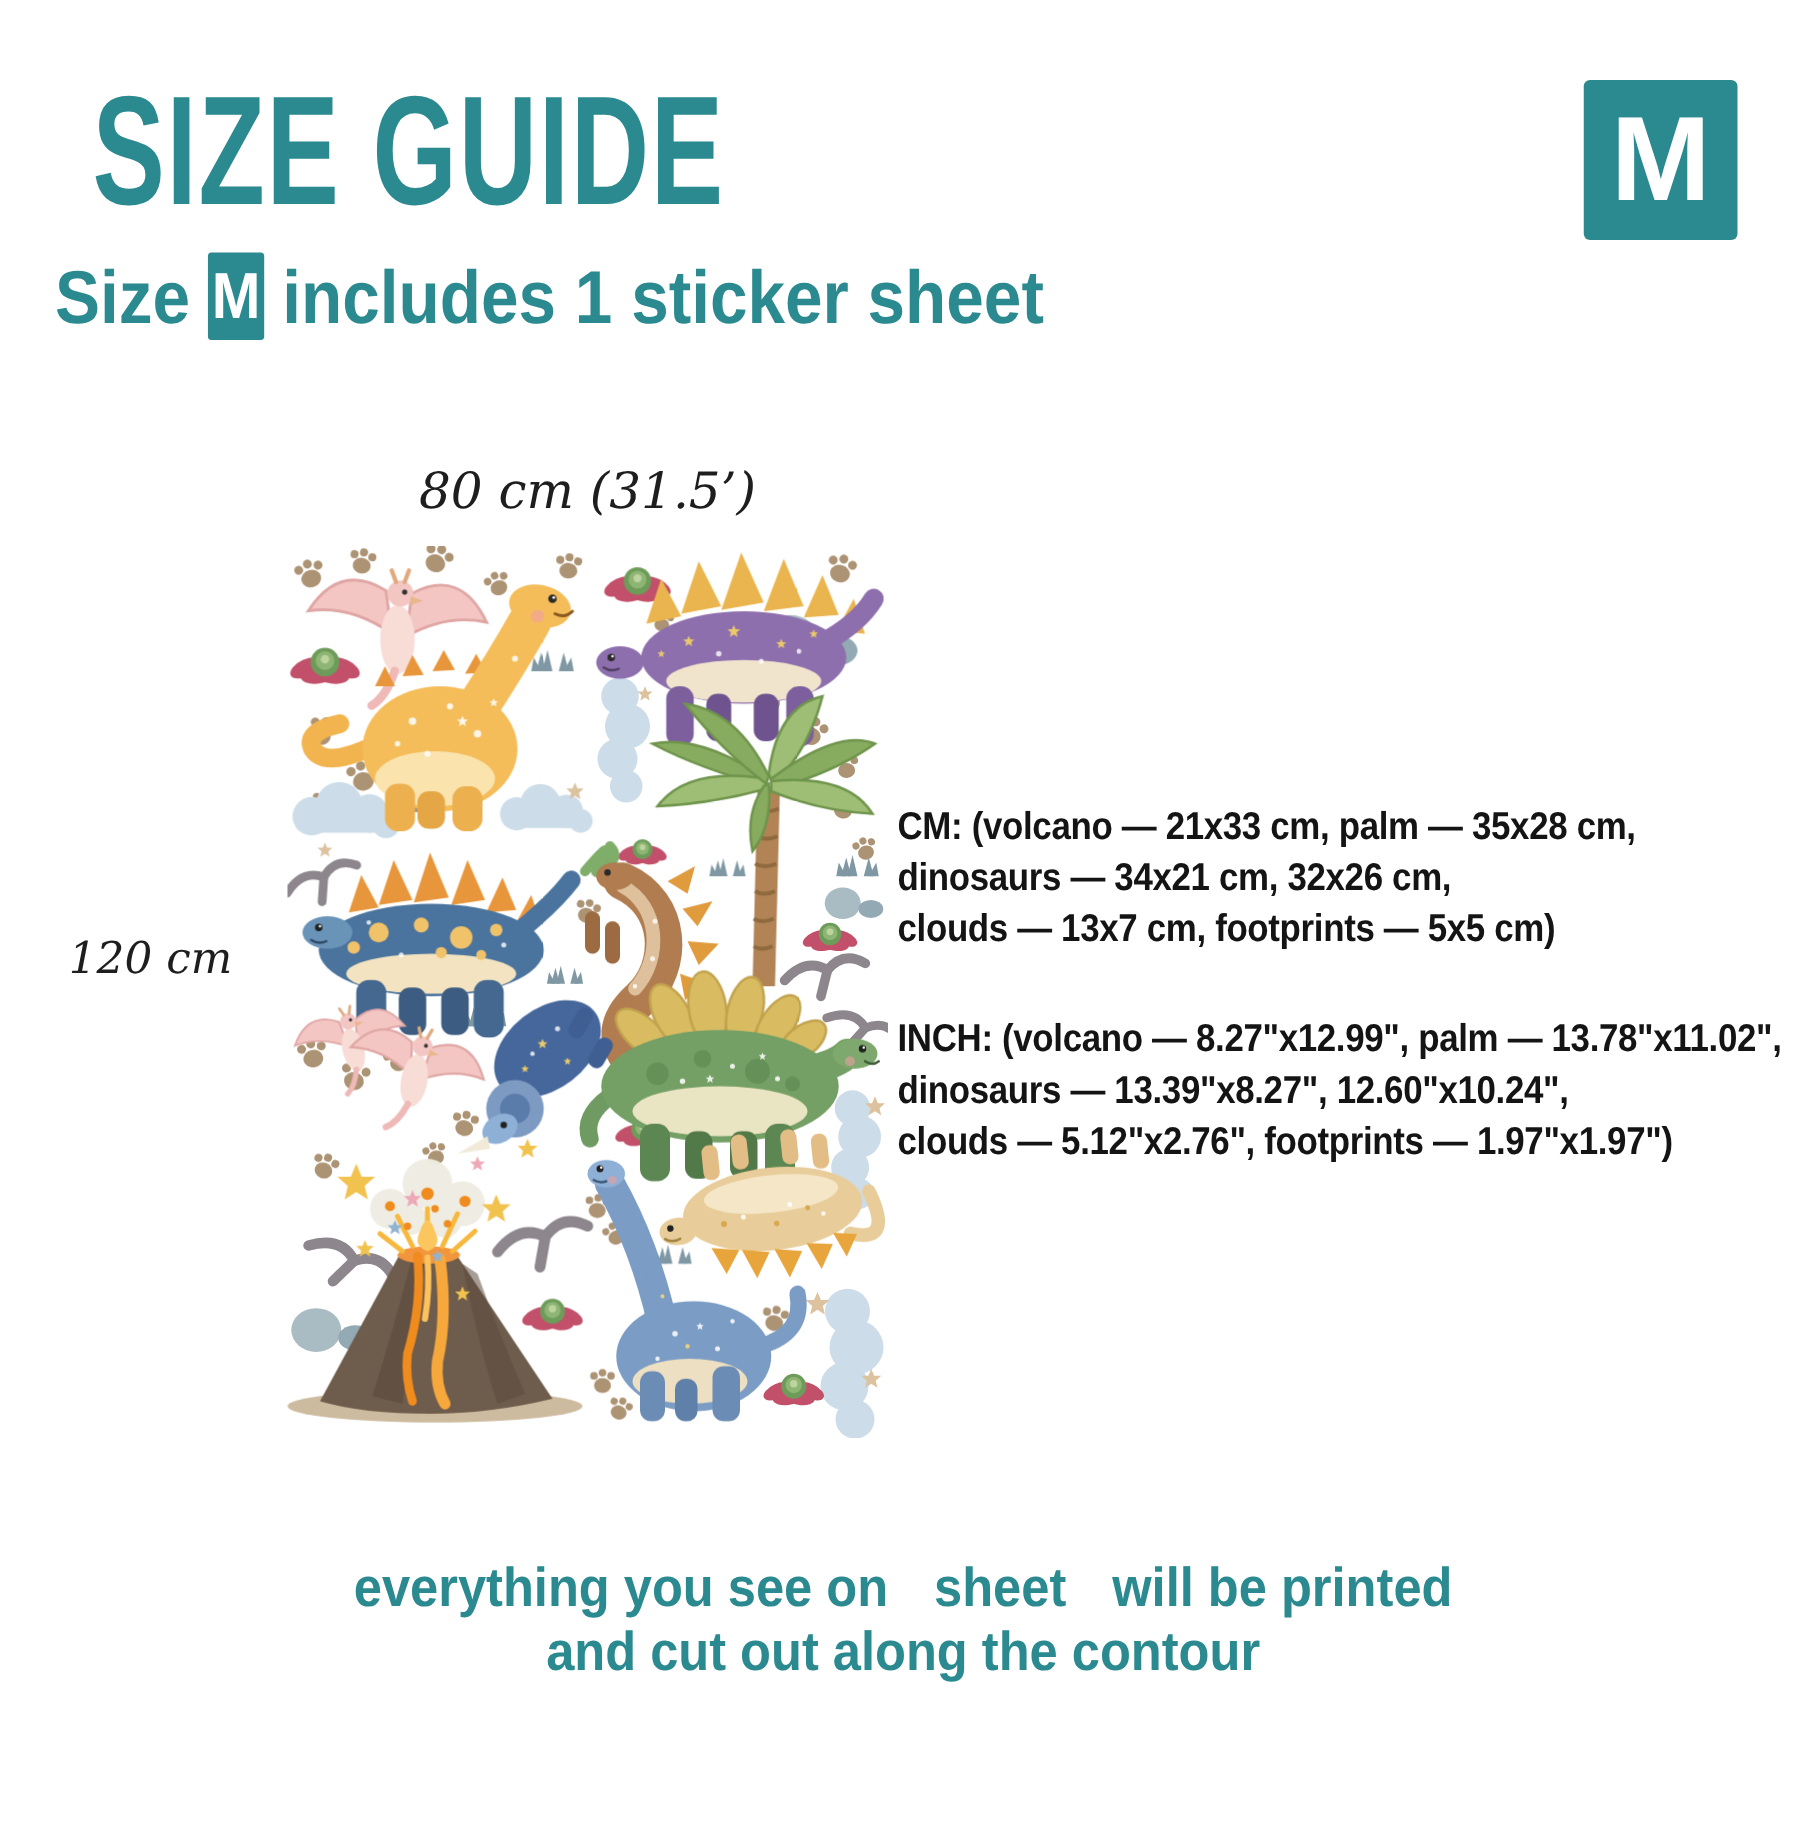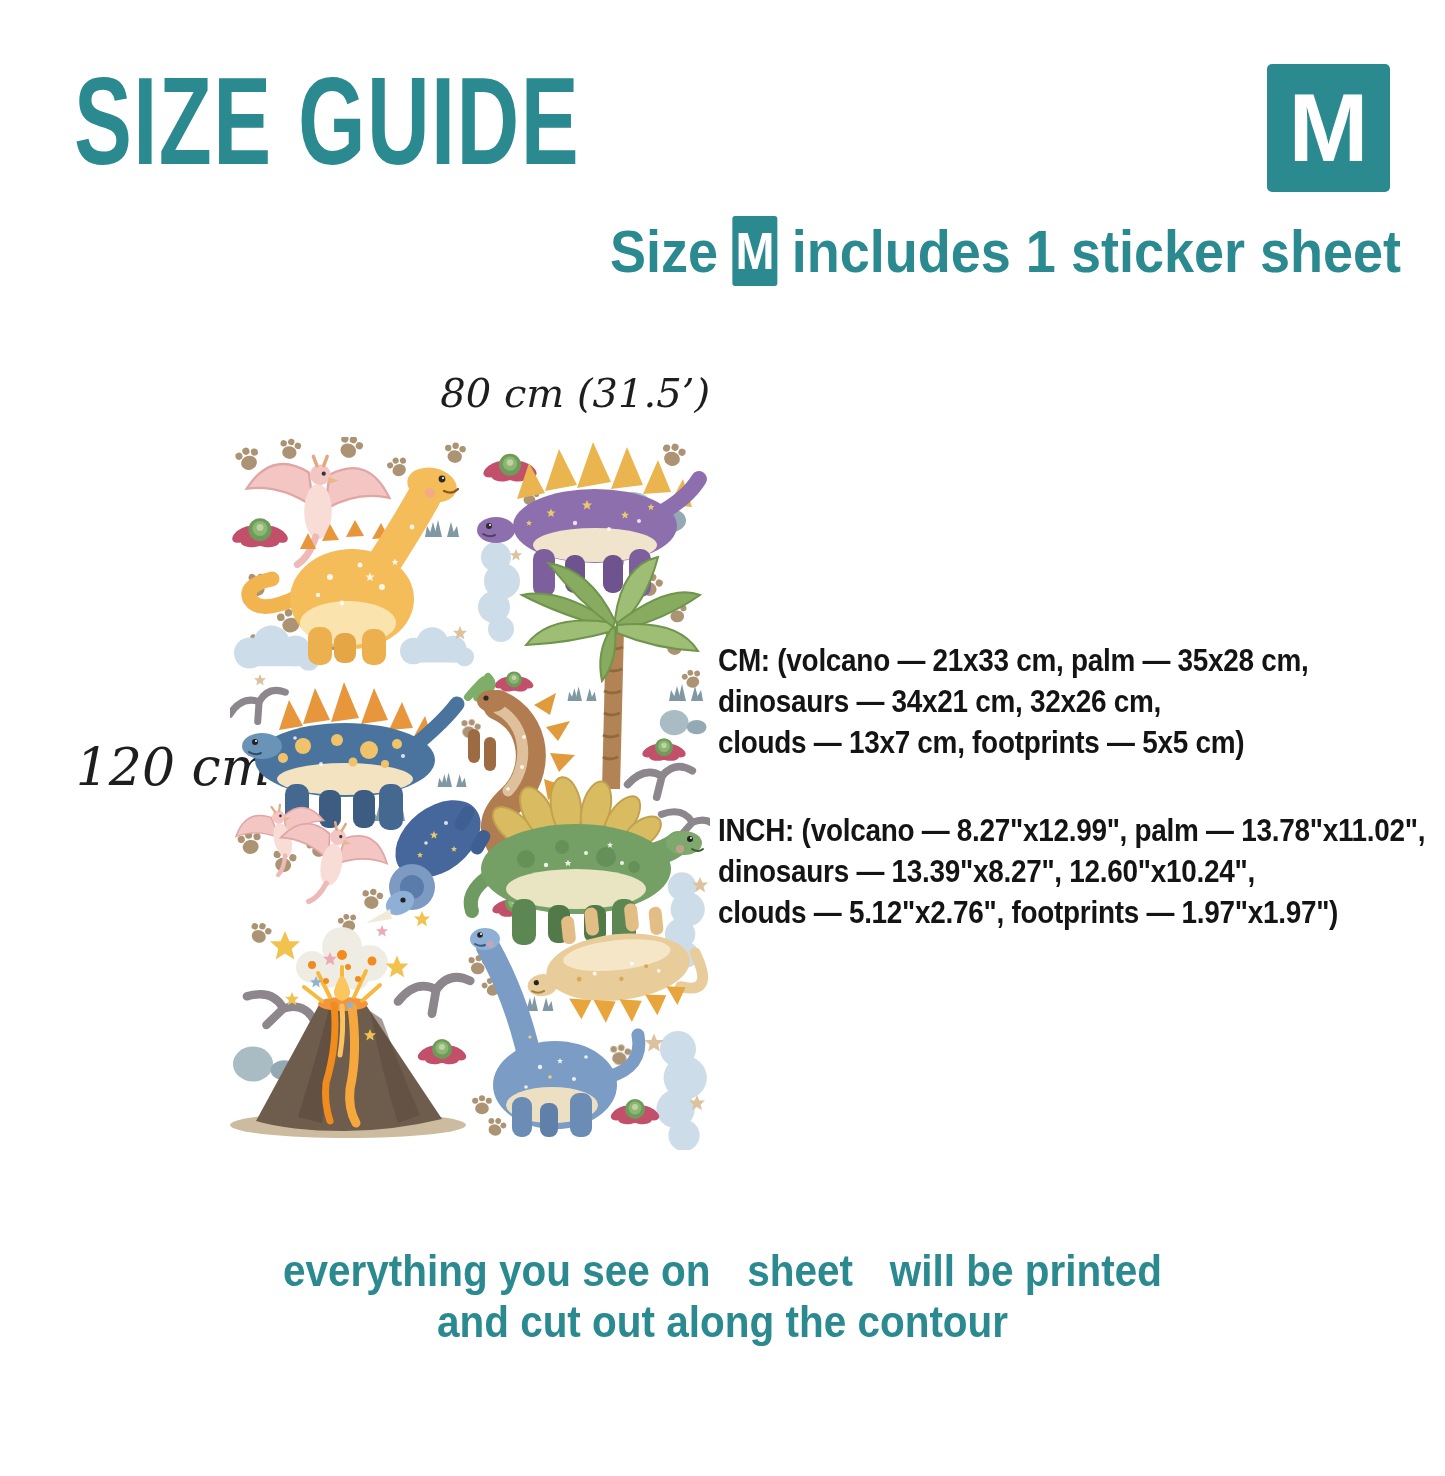--- a/index.html
+++ b/index.html
@@ -6,30 +6,30 @@
   body{width:1445px;height:1476px;position:relative;overflow:hidden;
        font-family:"Liberation Sans",sans-serif;color:#161616}
 
   .title{position:absolute;left:74px;top:50px;font-size:124px;font-weight:700;
          letter-spacing:2px;color:#2b8a90;transform:scaleX(.70);transform-origin:left top;white-space:nowrap}
 
   .badge-lg{position:absolute;left:1267px;top:64px;width:123px;height:128px;background:#2b8a90;
             color:#fff;font-size:96px;font-weight:700;display:flex;align-items:center;justify-content:center;
             border-radius:5px}
 
-  .subtitle{position:absolute;left:0;right:0;top:216px;display:flex;justify-content:flex-end}
+  .subtitle{position:absolute;left:0;right:0;top:202px;display:flex;justify-content:flex-start}
   .subtitle-inner{display:flex;align-items:center;gap:16px;font-size:60px;font-weight:700;color:#2b8a90;
                   transform:scaleX(.9);transform-origin:center top;white-space:nowrap}
   .badge-sm{display:inline-flex;width:50px;height:70px;background:#2b8a90;color:#fff;
             align-items:center;justify-content:center;font-size:52px;font-weight:700;border-radius:3px}
 
-  .width-label{position:absolute;left:230px;top:370px;width:480px;text-align:right;
+  .width-label{position:absolute;left:230px;top:370px;width:480px;text-align:center;
                font-family:"DejaVu Serif",serif;font-style:italic;font-size:40px;color:#1e1e1e}
-  .height-label{position:absolute;left:55px;top:740px;width:215px;text-align:right;
-                font-family:"DejaVu Serif",serif;font-style:italic;font-size:52px;color:#1e1e1e;line-height:54px}
+  .height-label{position:absolute;left:55px;top:740px;width:215px;text-align:left;
+                font-family:"DejaVu Serif",serif;font-style:italic;font-size:35px;color:#1e1e1e;line-height:54px}
 
   .sheet{position:absolute;left:230px;top:437px;width:480px;height:713px}
   .sheet svg{display:block}
 
   .specs{position:absolute;left:718px;width:780px;font-weight:700;font-size:31px;line-height:41px;
          letter-spacing:-.3px;color:#141414;transform:scaleX(.9);transform-origin:left top;white-space:nowrap}
   .specs-cm{top:640px}
   .specs-inch{top:810px}
 
   .footer{position:absolute;left:0;right:0;top:1245px;text-align:center;color:#2b8a90;

